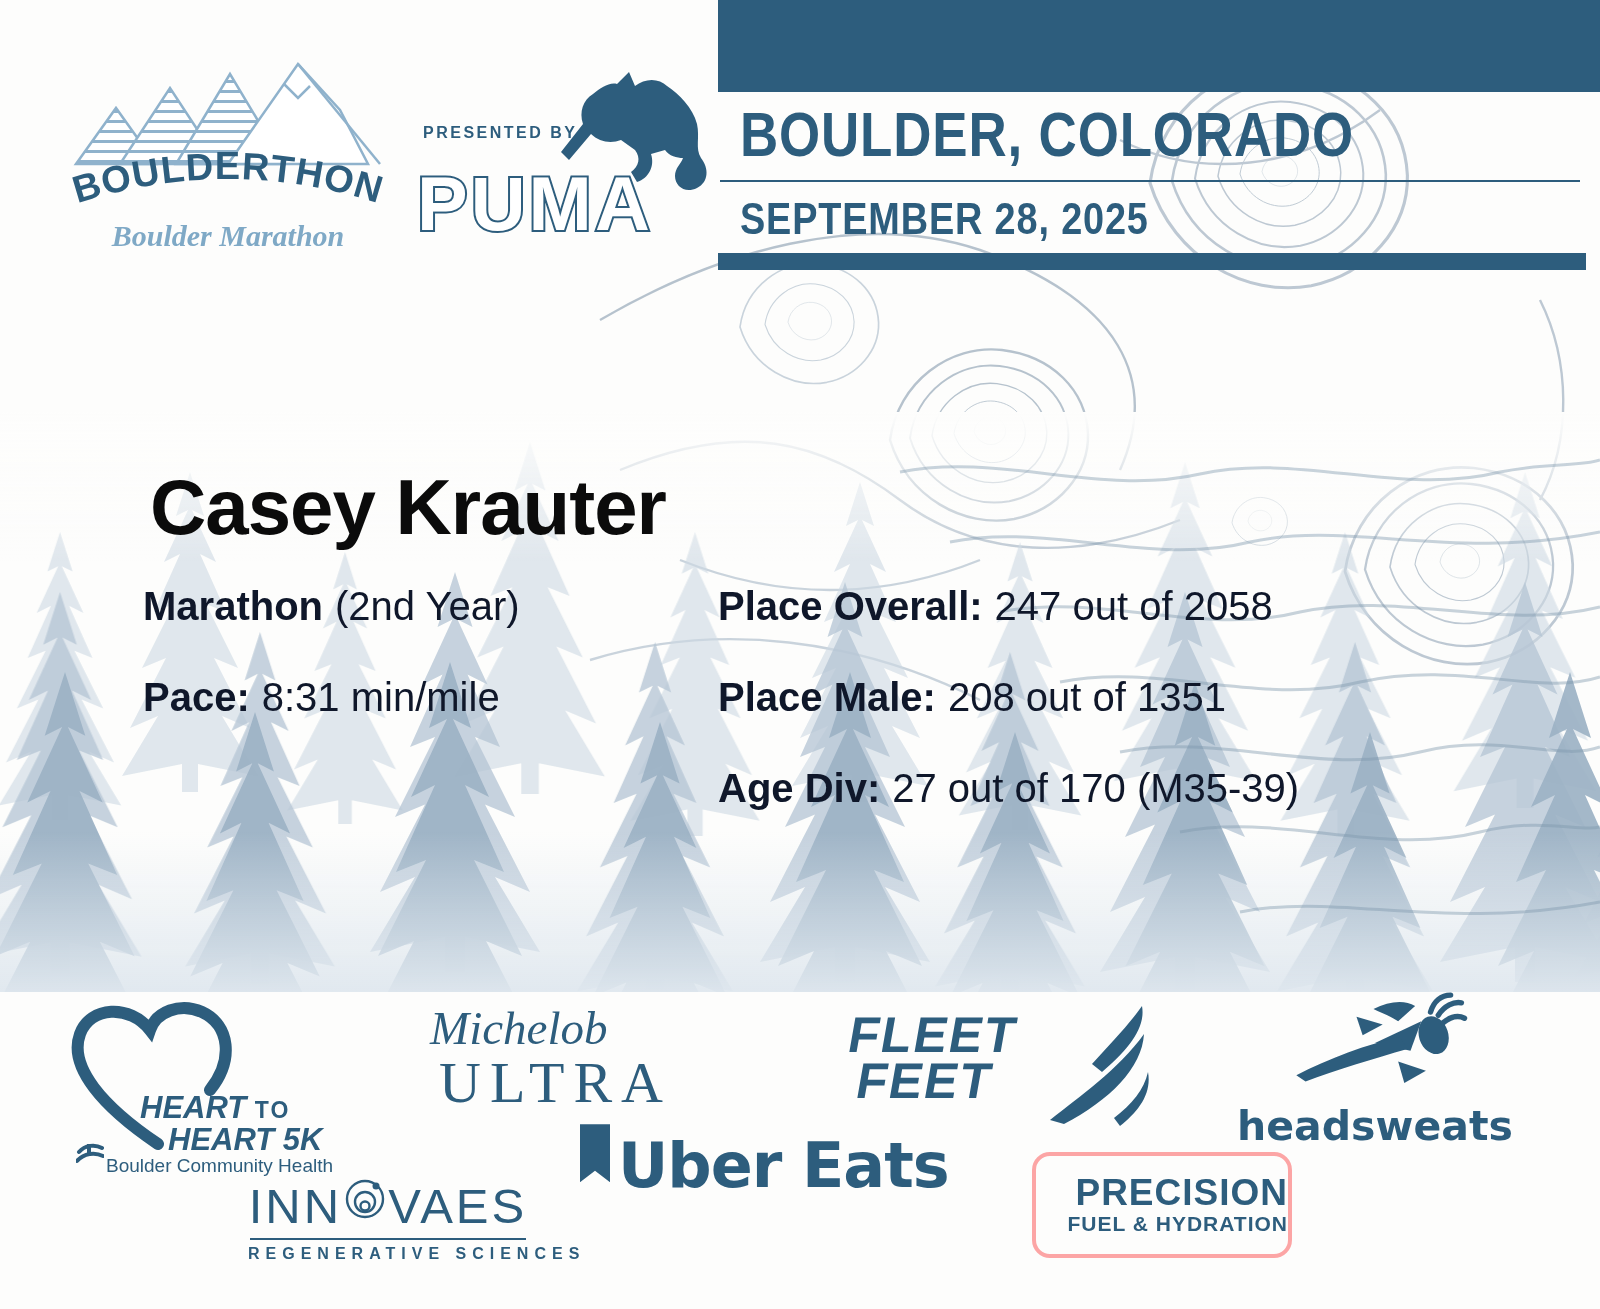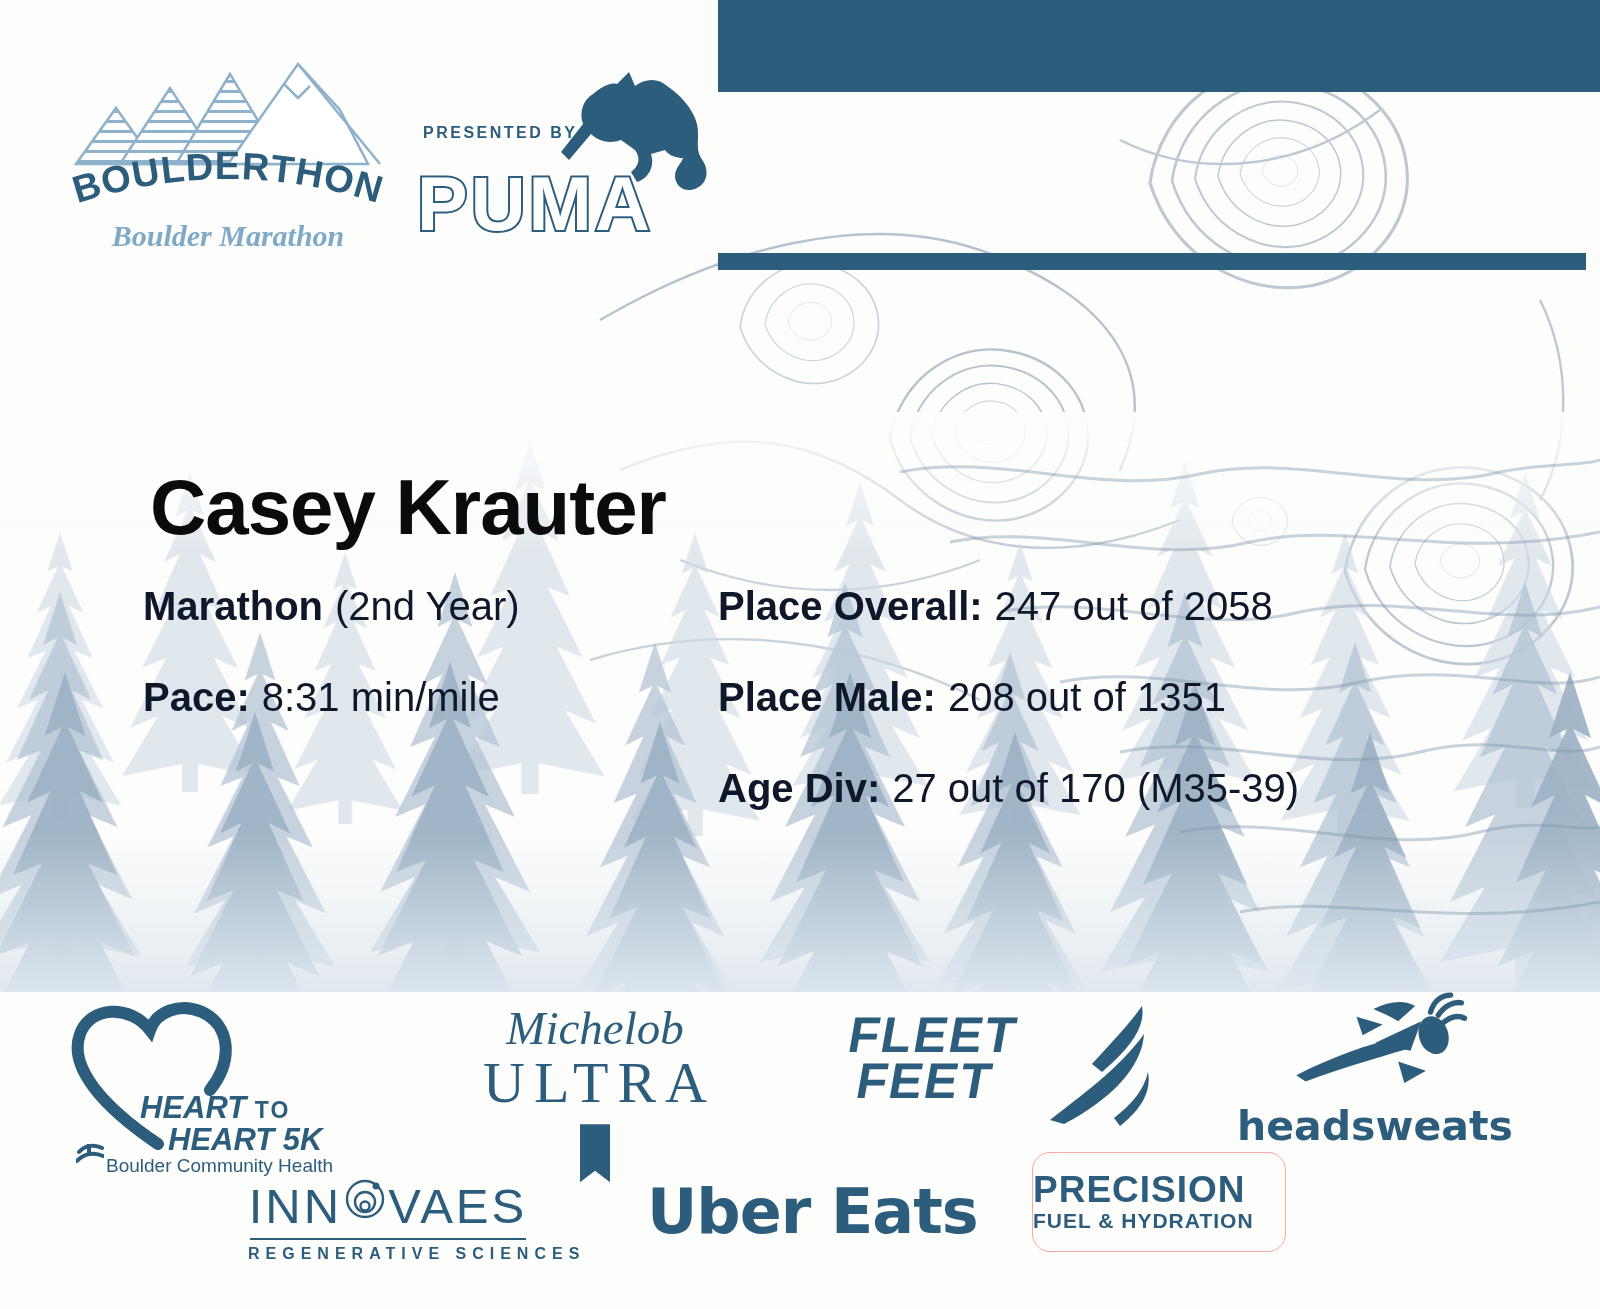--- a/index.html
+++ b/index.html
@@ -33,45 +33,45 @@
   .stat-value{font-weight:400;}
 
   
   .sp{color:#2d5d7d;}
   .hth{left:58px;top:992px;width:310px;height:180px;}
   .hth-l1{position:absolute;left:82px;top:98px;font-size:31px;font-weight:800;font-style:italic;white-space:nowrap;}
   .hth-to{font-size:23px;font-weight:700;font-style:normal;letter-spacing:2px;}
   .hth-l2{position:absolute;left:110px;top:130px;font-size:31px;font-weight:800;font-style:italic;white-space:nowrap;}
   .hth-org{position:absolute;left:48px;top:163px;font-size:19px;font-weight:400;white-space:nowrap;}
 
-  .mic{left:430px;top:1004px;width:330px;text-align:center;}
+  .mic{left:430px;top:1004px;width:330px;}
   .mic-script{font-family:"Liberation Serif",serif;font-style:italic;font-size:47px;line-height:1.05;}
   .mic-ultra{font-family:"Liberation Serif",serif;font-size:58px;letter-spacing:9px;line-height:1.05;margin-left:9px;}
   .mic-ribbon{width:30px;height:58px;background:#2d5d7d;margin:10px auto 0;
               clip-path:polygon(0 0,100% 0,100% 100%,50% 80%,0 100%);}
 
   .ff{left:845px;top:1012px;width:310px;height:120px;}
   .ff-txt{position:absolute;left:0;top:0;transform:skewX(-10deg);}
   .ff-l{font-size:50px;font-weight:900;letter-spacing:2px;line-height:.92;}
   .ff-l2{margin-left:16px;}
   .ff-wing{position:absolute;left:195px;top:-12px;}
 
   .hs{left:1225px;top:992px;width:300px;height:160px;text-align:center;}
   .hs-word{font-family:"DejaVu Sans",sans-serif;font-size:41px;font-weight:700;margin-top:2px;letter-spacing:0;}
 
   .inv{left:248px;top:1178px;width:280px;text-align:center;}
   .inv-word{font-size:49px;font-weight:400;letter-spacing:3px;display:flex;align-items:flex-start;justify-content:center;}
   .inv-rule{height:2px;background:#2d5d7d;margin:4px 2px 5px;}
   .inv-tag{font-size:16px;font-weight:700;letter-spacing:6px;white-space:nowrap;}
 
-  .ue{left:618px;top:1175px;width:340px;margin-left:29px;}
+  .ue{left:618px;top:1129px;width:340px;}
   .ue-word{font-family:"DejaVu Sans",sans-serif;font-size:62px;font-weight:700;letter-spacing:-1px;}
 
-  .pfh{left:1032px;top:1152px;width:252px;height:98px;border:1px solid #fca5a5;border-radius:18px;
-       display:flex;flex-direction:column;align-items:flex-start;justify-content:center;}
+  .pfh{left:1032px;top:1152px;width:252px;height:98px;border:4px solid #fca5a5;border-radius:18px;
+       display:flex;flex-direction:column;align-items:flex-end;justify-content:center;}
   .pfh-l1{font-size:37px;font-weight:800;letter-spacing:1px;line-height:1;}
   .pfh-l2{font-size:21px;font-weight:700;letter-spacing:1px;line-height:1.2;}
 </style>
 </head>
 <body>
 
 <div class="page">
 
   <svg id="topo-svg" class="abs noev" width="1040" height="1010" viewBox="0 0 1040 1010">
     <defs>
@@ -222,20 +222,25 @@
         C56,96 58,88 52,80
         L38,70
         C28,74 16,72 8,64
         L-14,90 L-22,82 L0,54
         C-4,42 0,30 10,24
         C18,18 26,12 34,14 Z"></path>
     </g>
   </svg>
 
   <div class="abs banner-top"></div>
+  <div class="abs banner-body">
+    <div class="banner-loc">BOULDER, COLORADO</div>
+    <div class="banner-sep"></div>
+    <div class="banner-date">SEPTEMBER 28, 2025</div>
+  </div>
   <div class="abs banner-bottom"></div>
 
   <div class="abs athlete-name">Casey Krauter</div>
 
   <div class="abs stats stats-left">
     <div class="stat-row">
       <span class="stat-label">Marathon</span><span class="stat-value">(2nd Year)</span>
     </div>
     <div class="stat-row">
       <span class="stat-label">Pace:</span><span class="stat-value">8:31 min/mile</span>

